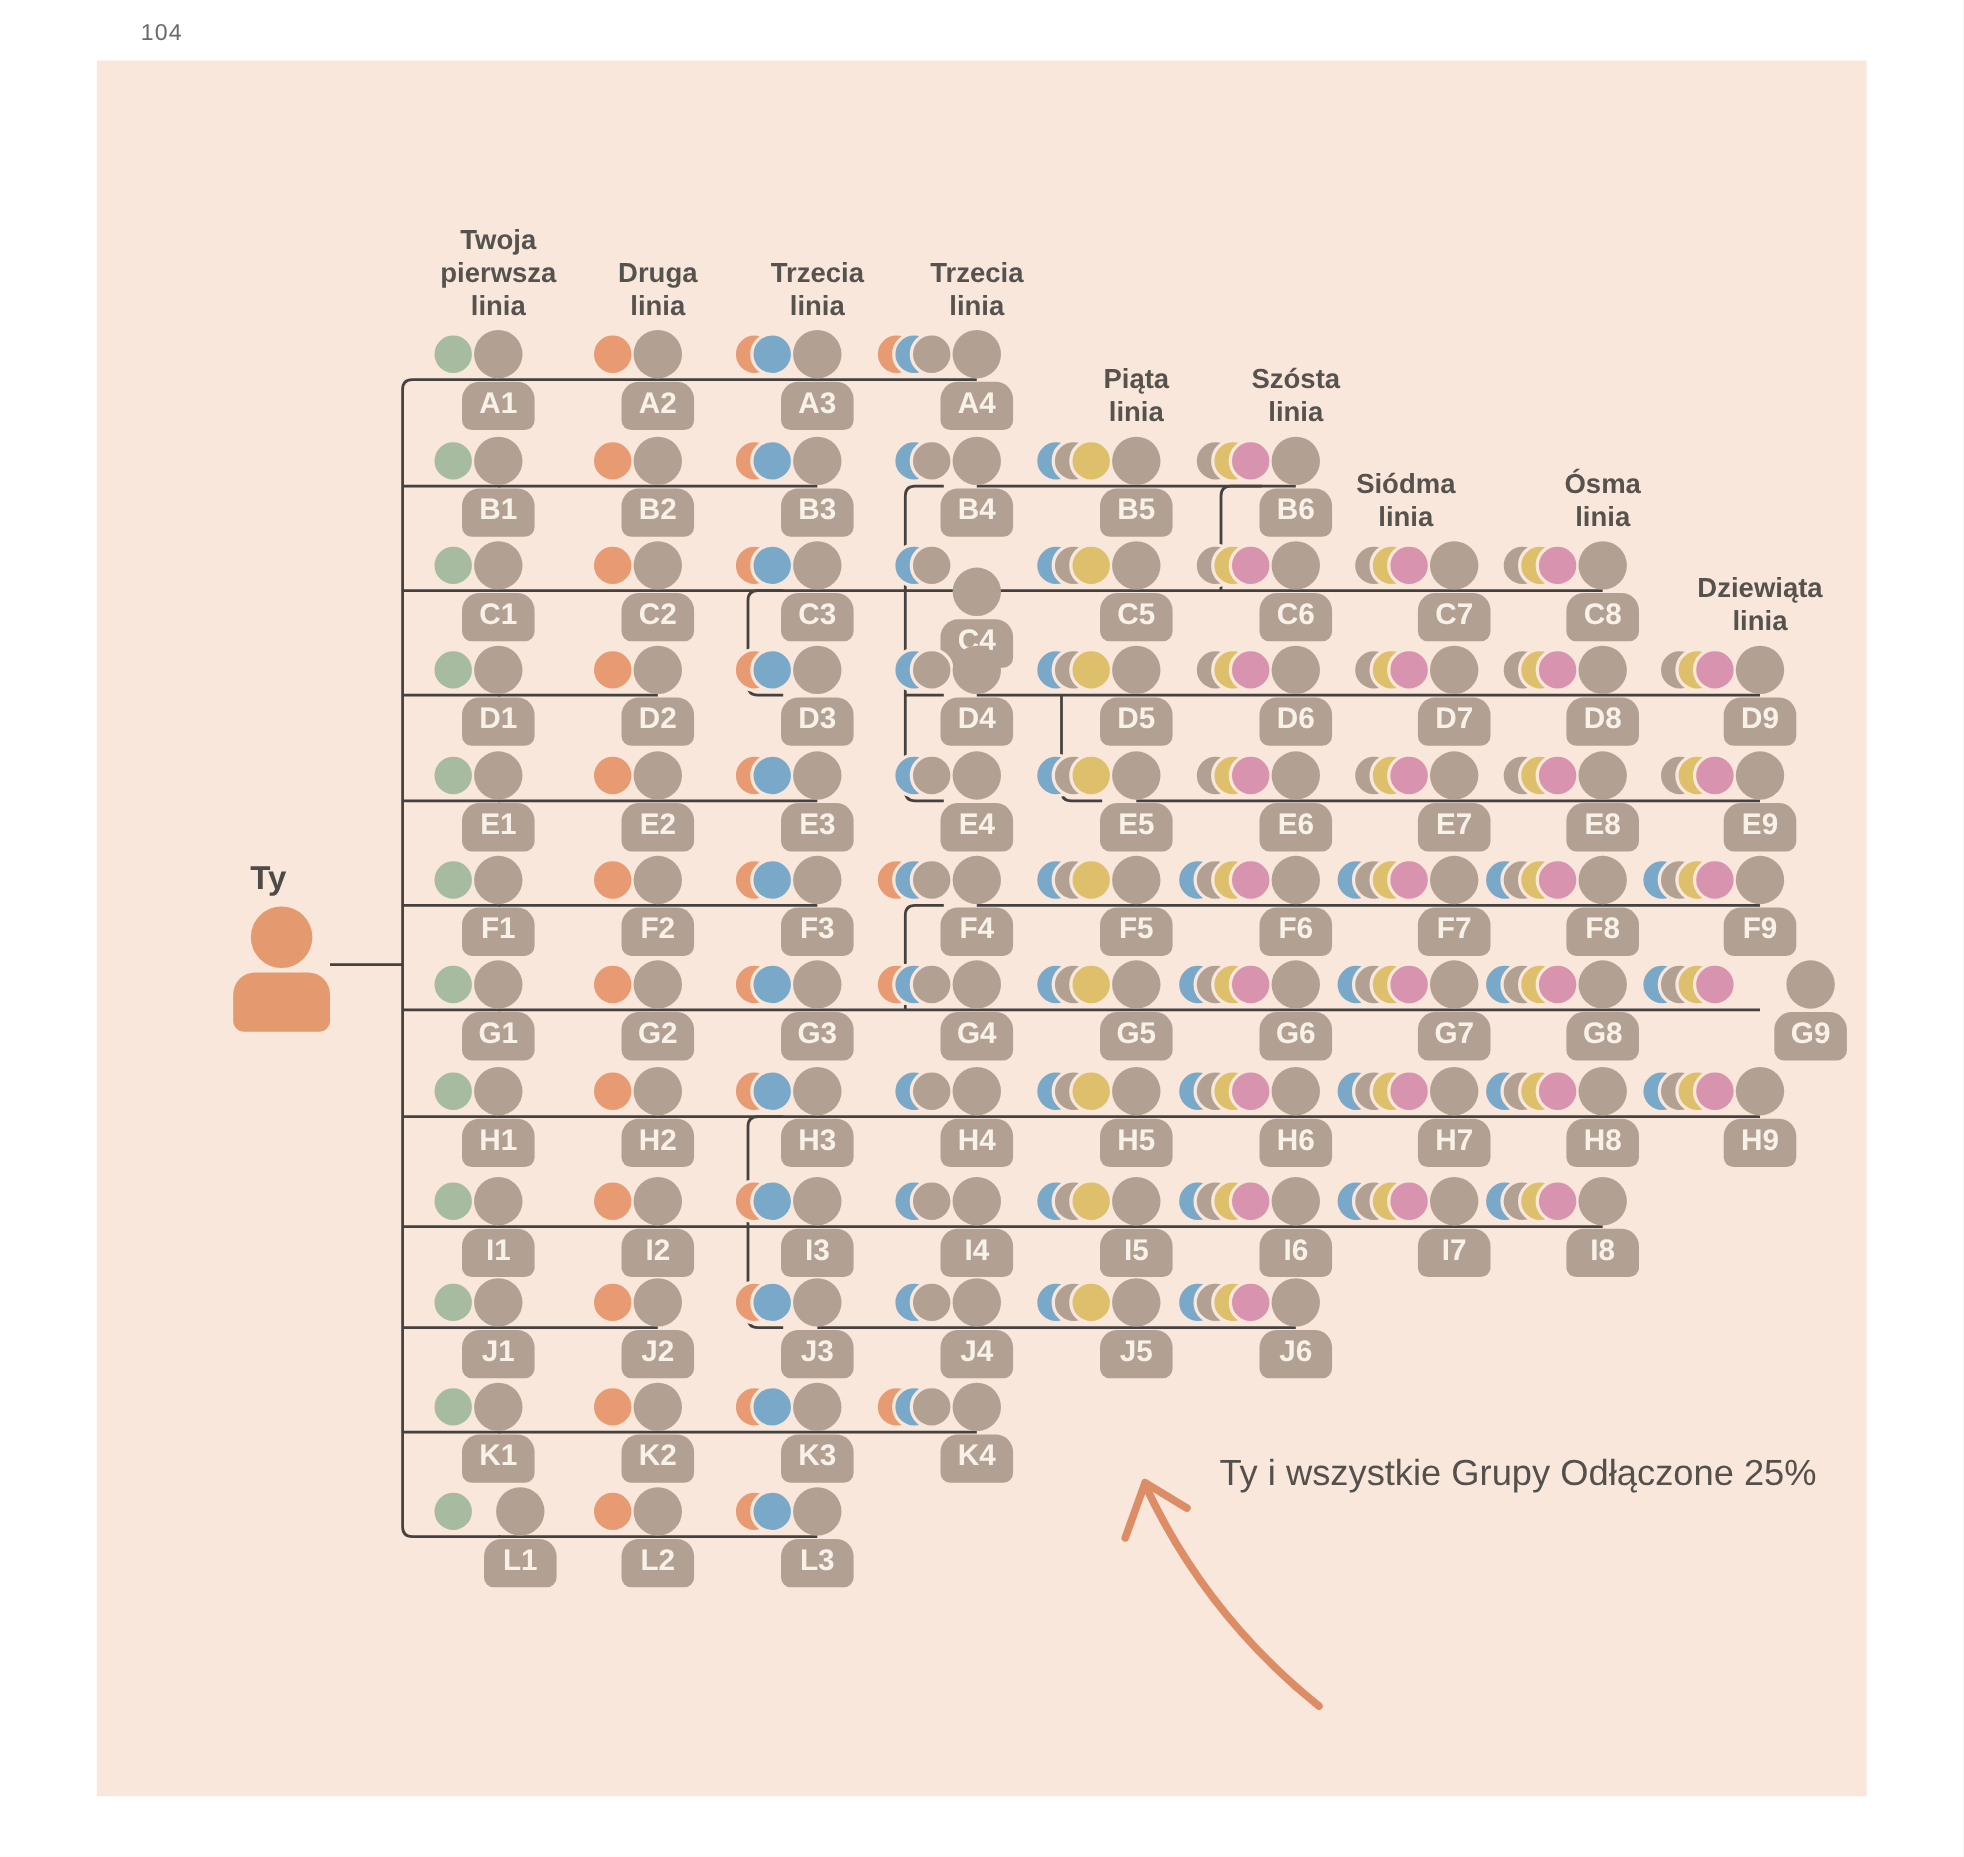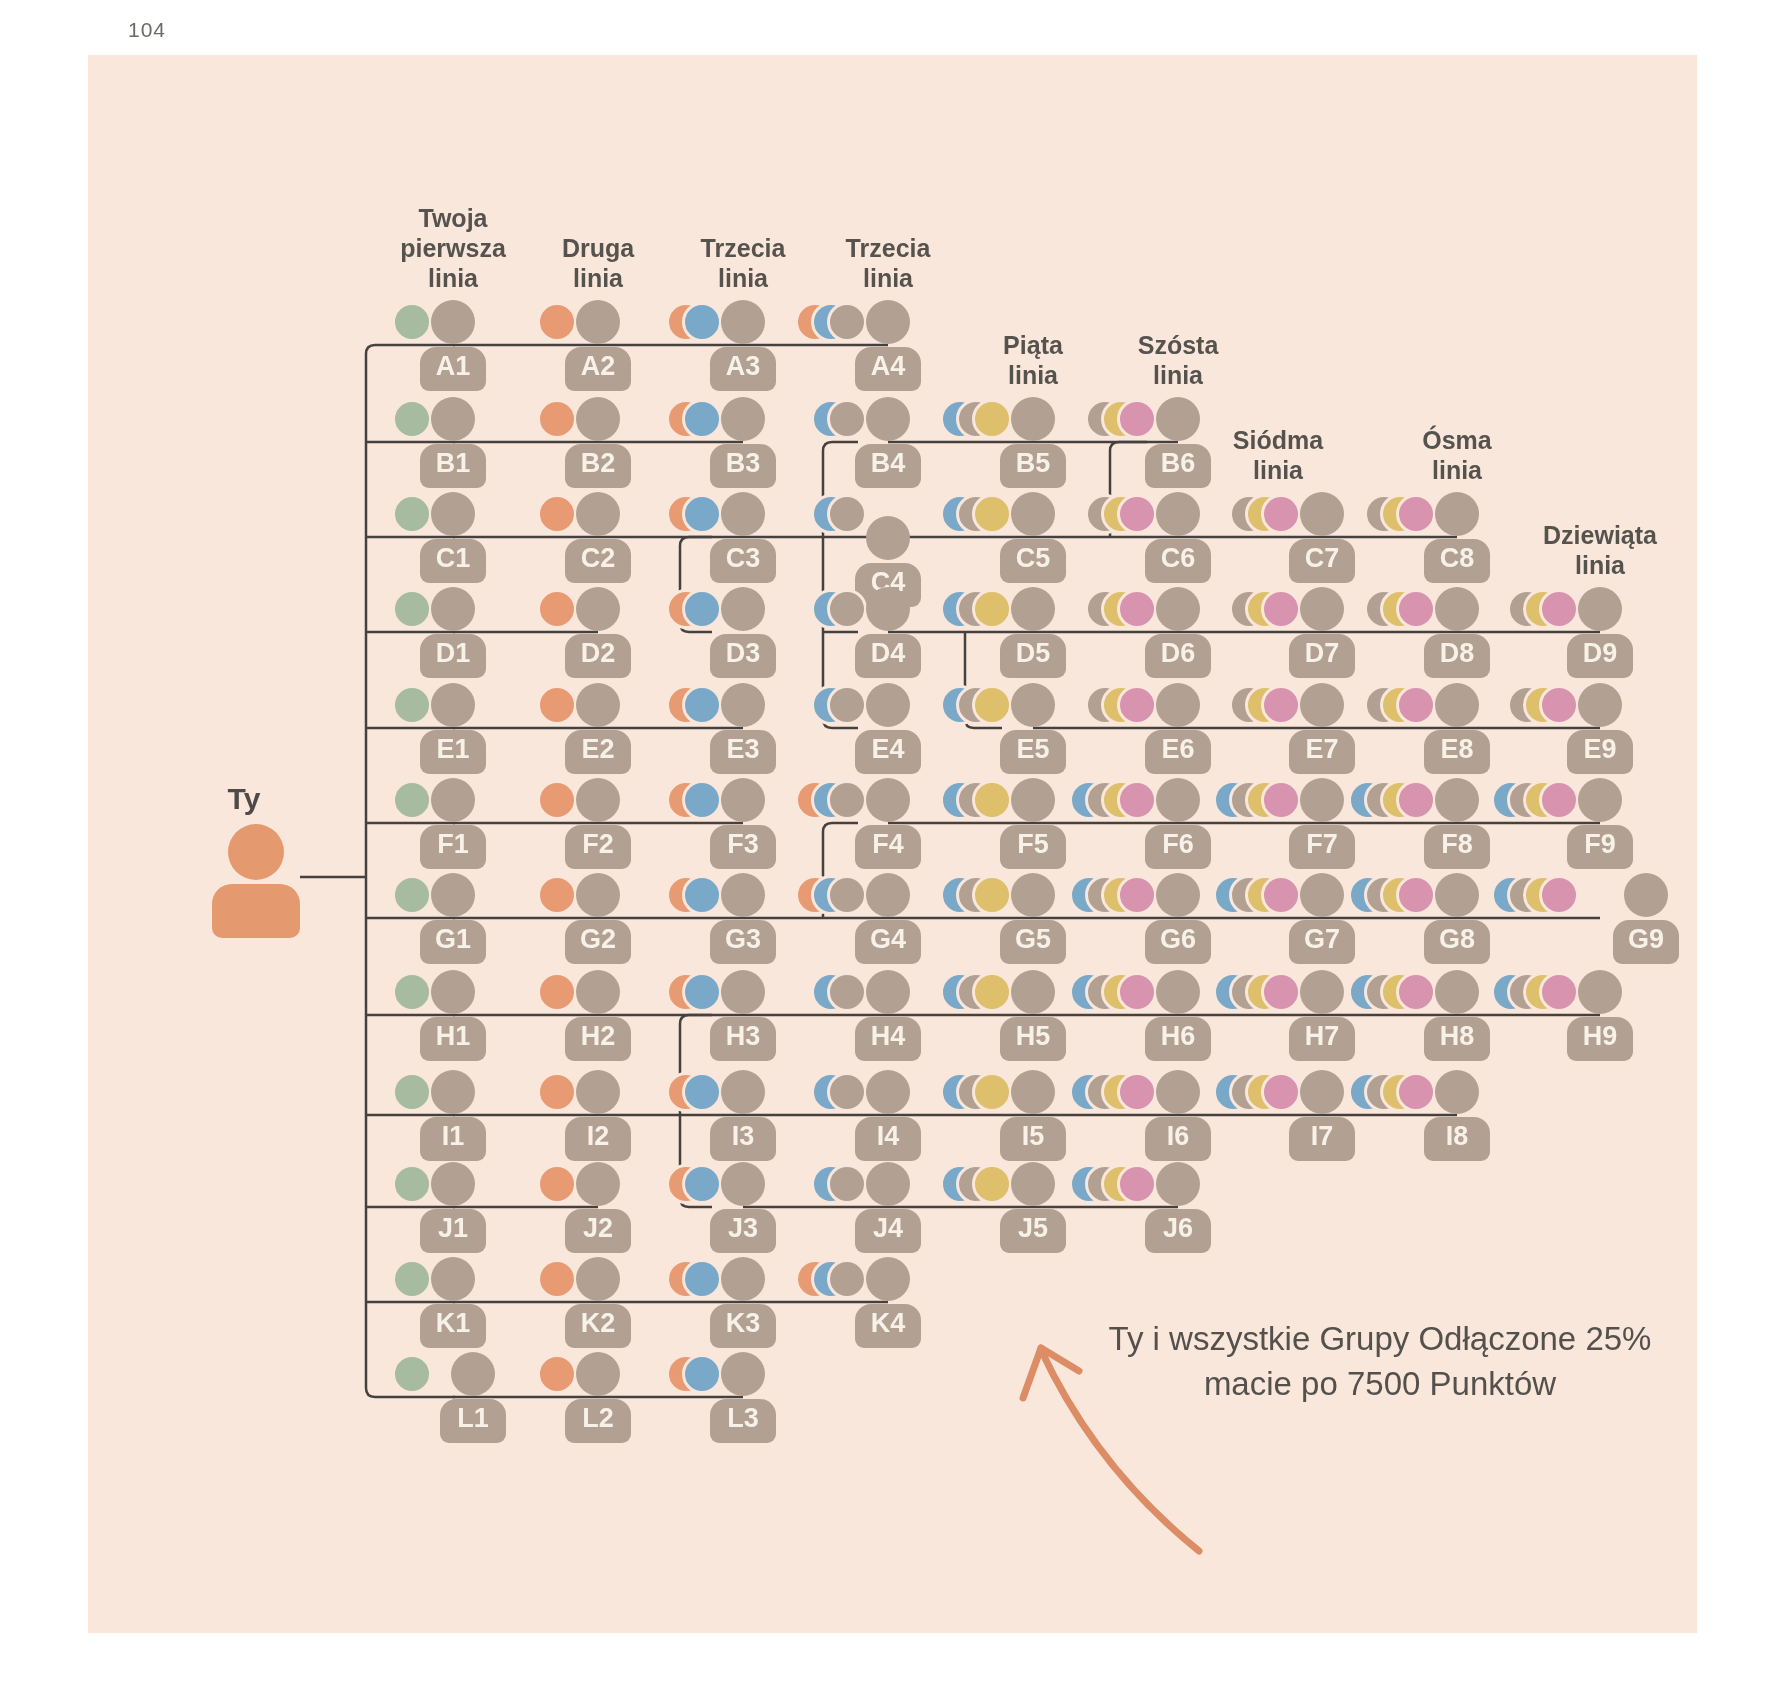--- a/index.html
+++ b/index.html
@@ -738,14 +738,13 @@
   </div>
 
 <div class="ty-label">Ty</div>
 <div class="ty-person">
   <div class="ty-head"></div>
   <div class="ty-torso"></div>
 </div>
 
 <div class="note">
   <div>Ty i wszystkie Grupy Odłączone 25%</div>
-  <div>macie po 7500 Punktów</div>
 </div>
 
 </body></html>

